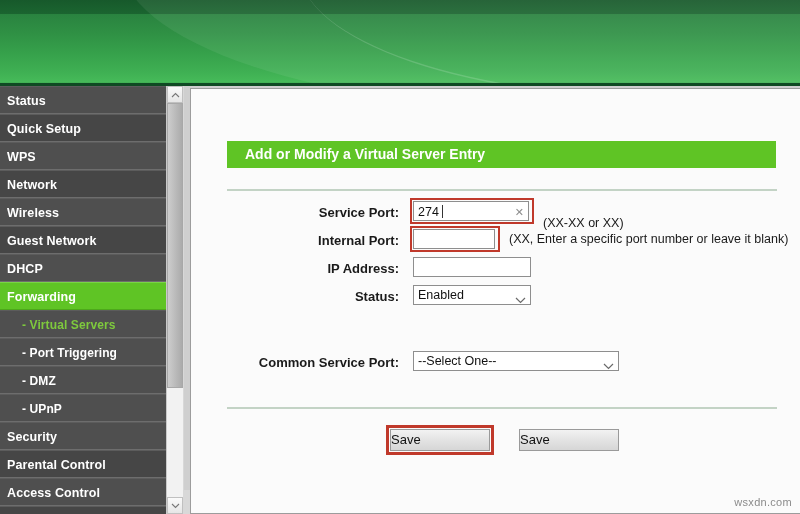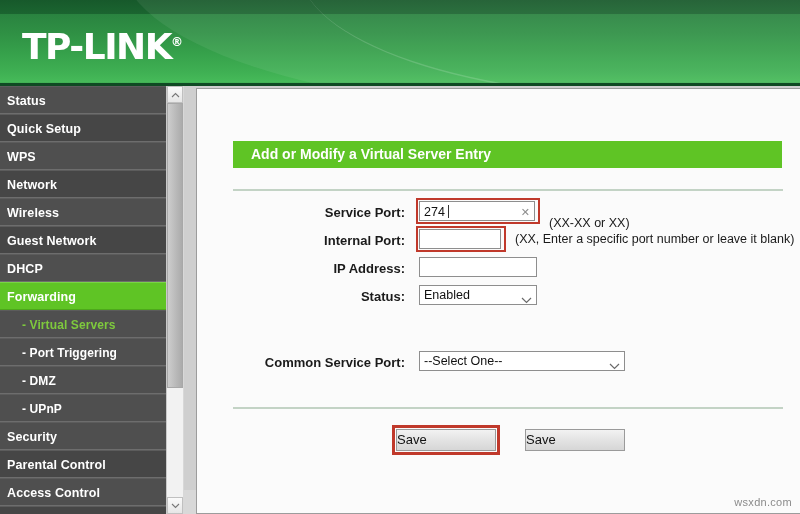--- a/index.html
+++ b/index.html
@@ -149,21 +149,21 @@
     background: linear-gradient(90deg, #cdcdcd, #b8b8b8 60%, #ababab);
     border: 1px solid #a8a8a8;
   }
 
   
   .content-wrap {
     position: absolute;
     left: 184px; top: 0;
     width: 616px; height: 404px;
     background: #cfcfcf;
-    padding: 2px 4px 0 12px;
+    padding: 2px 4px 0 6px;
   }
   .content {
     position: relative;
     width: 612px; height: 426px;
     background: #fbfbfb;
     border: 1px solid #9c9c9c;
     border-right: none;
     overflow: hidden;
   }
 
@@ -328,21 +328,20 @@
 </style>
 </head>
 <body>
 
 <div id="app">
 
   <div class="header">
     <div class="topstrip"></div>
     <div class="swoosh1"></div>
     <div class="swoosh2"></div>
-    <div class="logo"><span>TP-LINK</span><span class="reg">®</span></div>
     <div class="botline"></div>
   </div>
 
   <div class="body-area">
 
     <nav class="sidebar" id="sidebar">
         <div class="menu-item">Status</div>
         <div class="menu-item alt">Quick Setup</div>
         <div class="menu-item">WPS</div>
         <div class="menu-item alt">Network</div>

